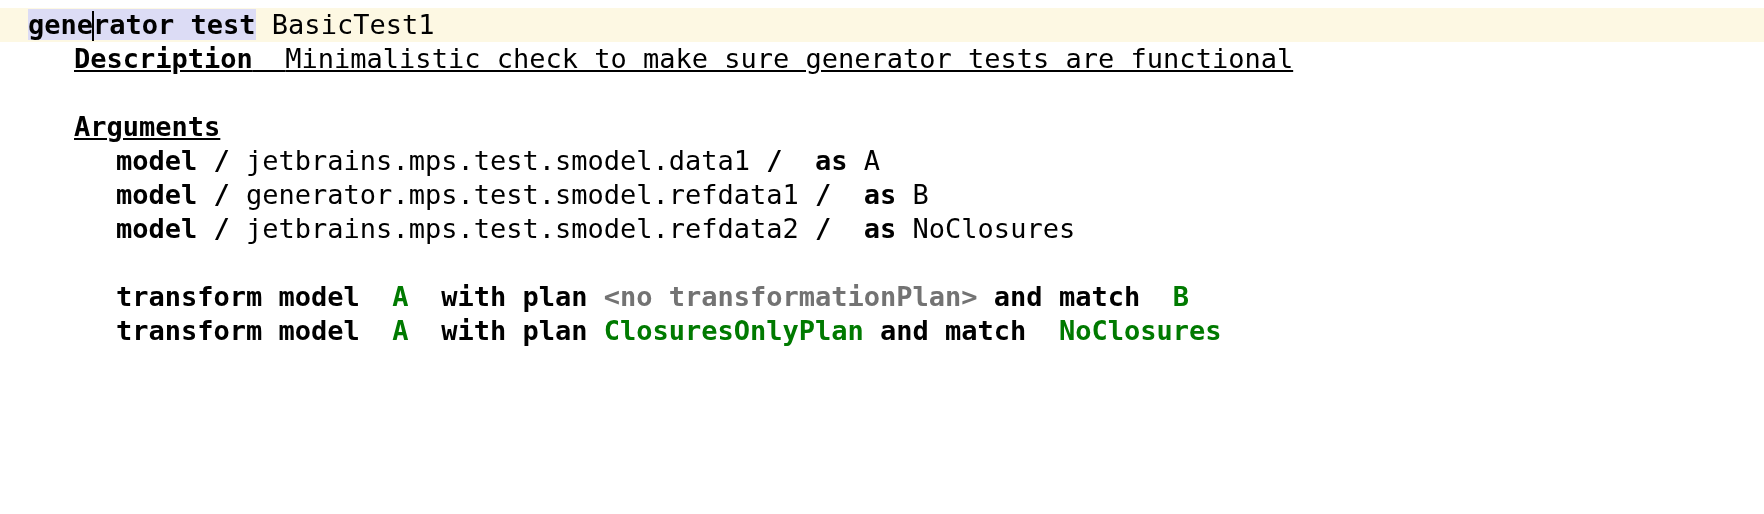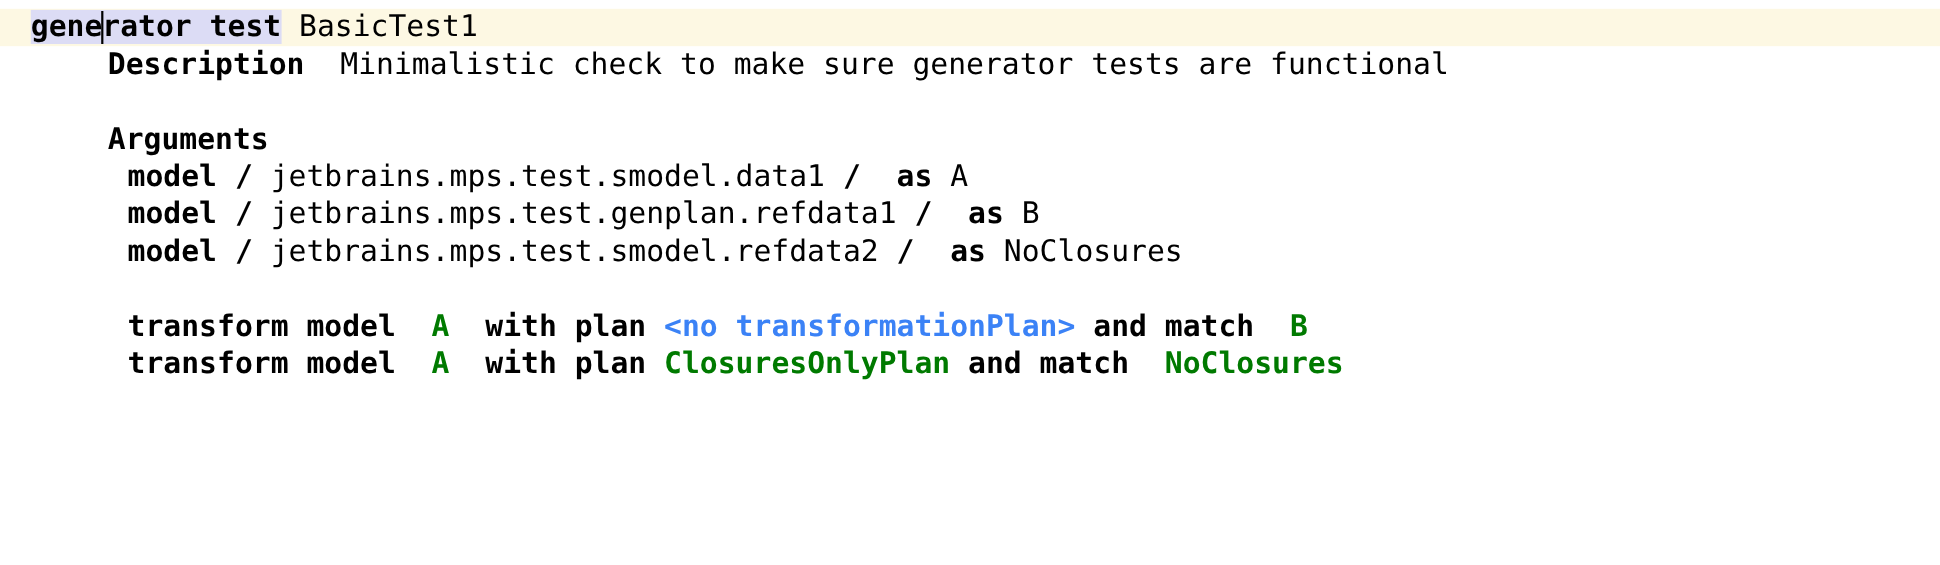--- a/index.html
+++ b/index.html
@@ -37,39 +37,39 @@
   .row.spacer { height: 34px; }
 
   
   .row-current {
     background: #fdf8e3;
     width: 1764px;
   }
 
   
   .ind-0 { padding-left: 28px; }
-  .ind-1 { padding-left: 98px; }
+  .ind-1 { padding-left: 74px; text-decoration: underline; }
   .ind-2 { padding-left: 116px; }
 
   
   .kw {                 
     font-weight: bold;
     color: #000000;
   }
   .val {                
     font-weight: normal;
     color: #000000;
   }
   .ref {                
     font-weight: bold;
     color: #007a00;
   }
   .empty {              
     font-weight: bold;
-    color: #3b82f6;
+    color: #737373;
   }
   .sep {                
     font-weight: bold;
     color: #000000;
   }
 
   
   .sel {
     background: #dcdcf5;
     position: relative;
@@ -93,21 +93,21 @@
   <div class="row row-current ind-0"><span class="kw sel"><span>gene</span><span class="caret"></span><span>rator test</span></span><span class="val"> <span>BasicTest1</span></span></div>
 
   <div class="row ind-1"><span class="kw">Description</span><span class="val">  <span>Minimalistic check to make sure generator tests are functional</span></span></div>
 
   <div class="row spacer"></div>
 
   <div class="row ind-1"><span class="kw">Arguments</span></div>
 
   <div class="row ind-2"><span class="kw">model</span><span class="sep"> <span>/</span></span><span class="val"> <span>jetbrains.mps.test.smodel.data1</span></span><span class="sep"> <span>/</span></span><span class="kw">  <span>as</span></span><span class="val"> <span>A</span></span></div>
 
-  <div class="row ind-2"><span class="kw">model</span><span class="sep"> <span>/</span></span><span class="val"> <span>jetbrains.mps.test.genplan.refdata1</span></span><span class="sep"> <span>/</span></span><span class="kw">  <span>as</span></span><span class="val"> <span>B</span></span></div>
+  <div class="row ind-2"><span class="kw">model</span><span class="sep"> <span>/</span></span><span class="val"> <span>generator.mps.test.smodel.refdata1</span></span><span class="sep"> <span>/</span></span><span class="kw">  <span>as</span></span><span class="val"> <span>B</span></span></div>
 
   <div class="row ind-2"><span class="kw">model</span><span class="sep"> <span>/</span></span><span class="val"> <span>jetbrains.mps.test.smodel.refdata2</span></span><span class="sep"> <span>/</span></span><span class="kw">  <span>as</span></span><span class="val"> <span>NoClosures</span></span></div>
 
 
   <div class="row spacer"></div>
 
 
   <div class="row ind-2"><span class="kw">transform model</span><span class="ref">  <span>A</span></span><span class="kw">  <span>with plan</span></span><span class="empty"> <span>&lt;no transformationPlan&gt;</span></span><span class="kw"> <span>and match</span></span><span class="ref">  <span>B</span></span></div>
 
   <div class="row ind-2"><span class="kw">transform model</span><span class="ref">  <span>A</span></span><span class="kw">  <span>with plan</span></span><span class="ref"> <span>ClosuresOnlyPlan</span></span><span class="kw"> <span>and match</span></span><span class="ref">  <span>NoClosures</span></span></div>

